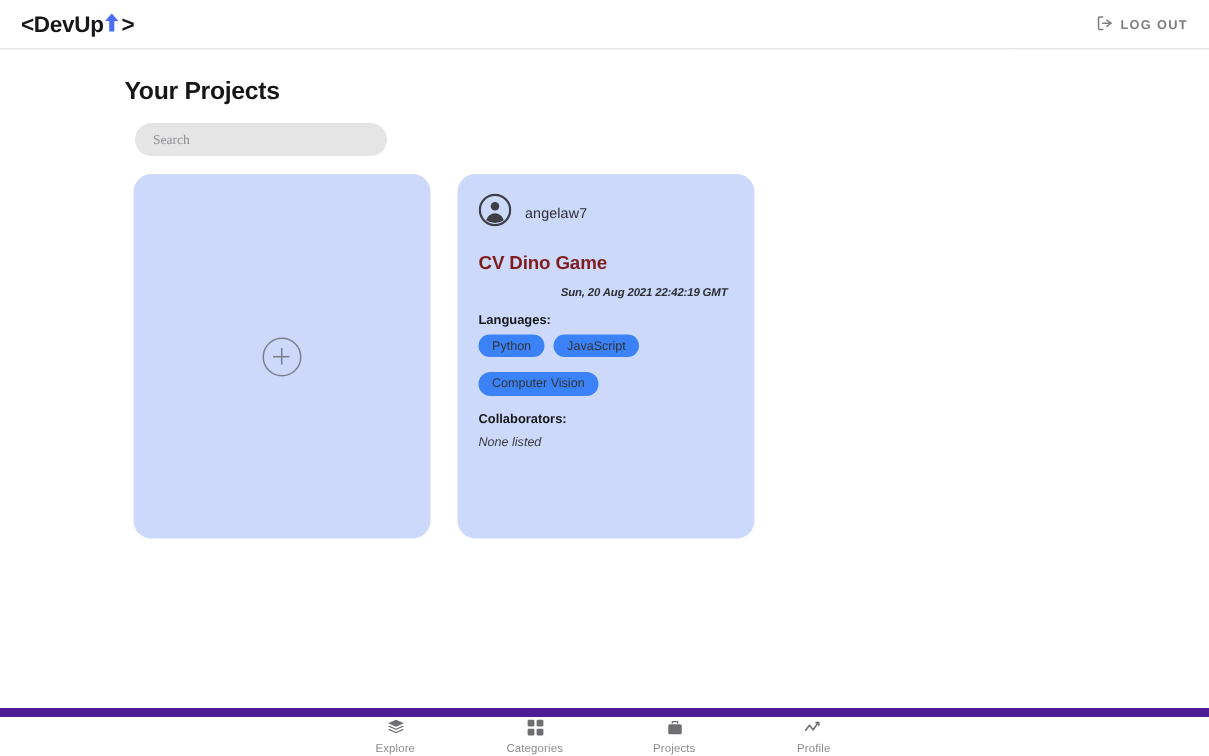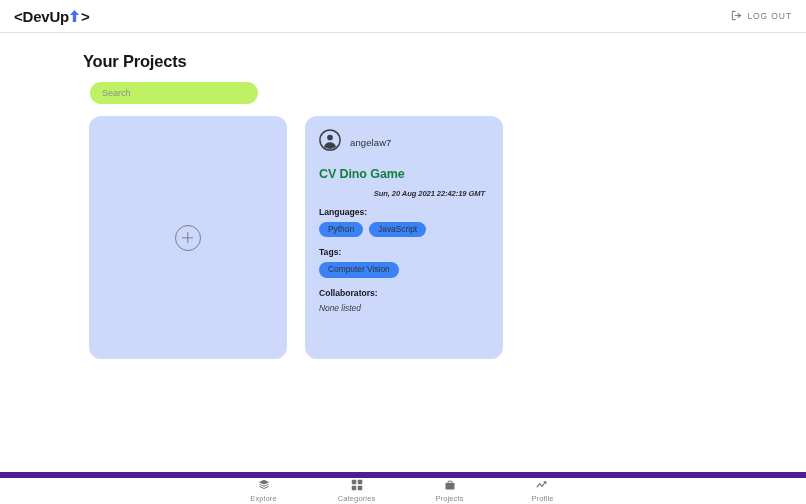--- a/index.html
+++ b/index.html
@@ -52,21 +52,21 @@
     top: 1px;
   }
 
   .logout {
     display: flex;
     align-items: center;
     gap: 5px;
     color: #7d7d83;
     font-size: 8.5px;
     letter-spacing: 0.9px;
-    font-weight: 400;
+    font-weight: 700;
     cursor: pointer;
   }
   .logout-icon { display: block; }
 
   
   .main {
     position: absolute;
     top: 33px; left: 0;
     width: 676px;
     height: 439px;
@@ -85,23 +85,23 @@
 
   .search-input {
     position: absolute;
     left: 90px;
     top: 49px;
     width: 168px;
     height: 22px;
     border-radius: 11px;
     border: none;
     outline: none;
-    background: #bef264;
+    background: #e5e5e5;
     padding: 0 12px;
-    font-family: Liberation Sans, sans-serif;
+    font-family: Liberation Serif, serif;
     font-size: 9px;
     color: #4a4a4a;
   }
   .search-input::placeholder { color: #8e8e93; }
 
   
   .cards {
     position: absolute;
     left: 89px;
     top: 83px;
@@ -165,21 +165,21 @@
   .avatar { display: block; }
   .username {
     font-size: 9.5px;
     color: #2e2e33;
     letter-spacing: 0.1px;
   }
 
   .card-title {
     font-size: 12.5px;
     font-weight: 700;
-    color: #15803d;
+    color: #7f1d1d;
     letter-spacing: -0.1px;
     margin-bottom: 8px;
   }
 
   .card-desc {
     font-size: 8.6px;
     line-height: 1.38;
     color: #3c3c41;
     margin-bottom: 1px;
   }
@@ -317,21 +317,20 @@
 
 
         <div class="card-date">Sun, 20 Aug 2021 22:42:19 GMT</div>
 
         <div class="section-label">Languages:</div>
         <div class="chip-row">
           <span class="chip">Python</span>
           <span class="chip">JavaScript</span>
         </div>
 
-        <div class="section-label">Tags:</div>
         <div class="chip-row">
           <span class="chip">Computer Vision</span>
         </div>
 
         <div class="section-label">Collaborators:</div>
         <div class="collab-value">None listed</div>
 
       </div>
     </div>
   </div>

